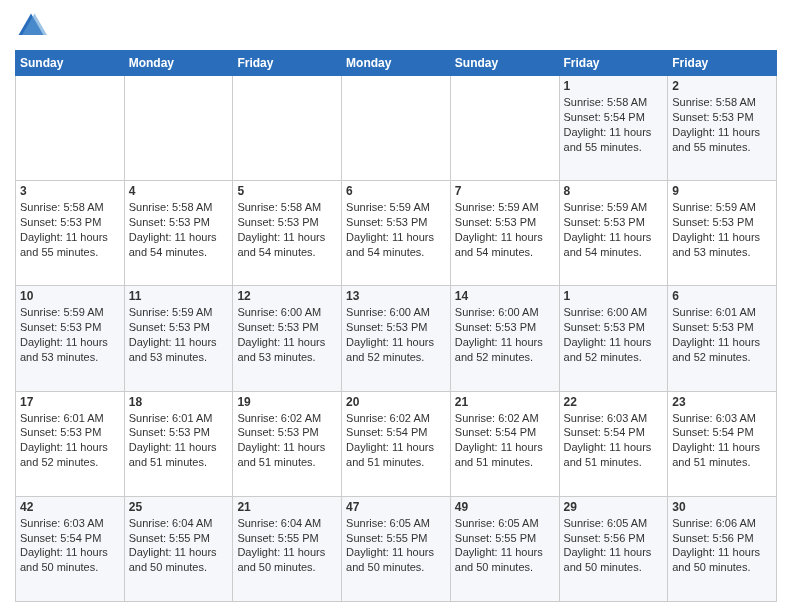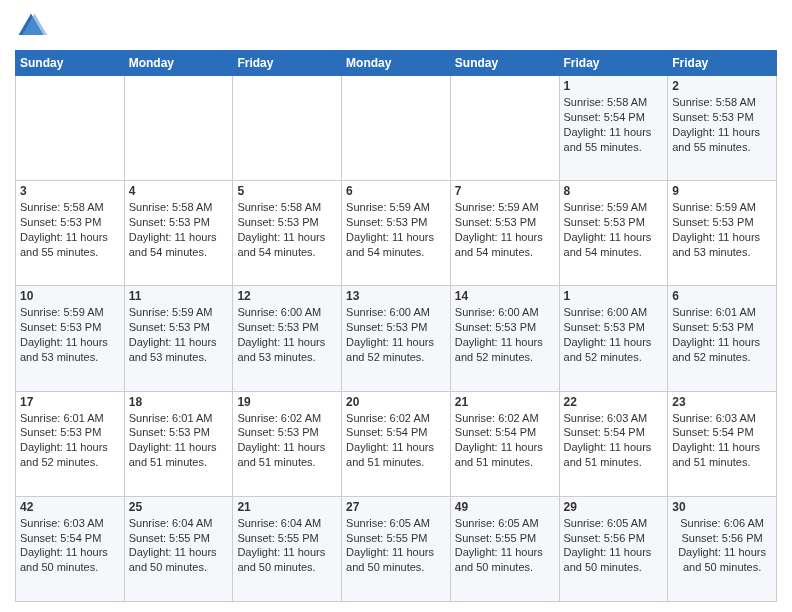--- a/index.html
+++ b/index.html
@@ -295,39 +295,39 @@
 Sunset: 5:55 PM
 Daylight: 11 hours and 50 minutes.</div>
           </td>
           <td>
             <span class="day-num">21</span>
             <div class="cell-text" style="white-space: pre-line;">Sunrise: 6:04 AM
 Sunset: 5:55 PM
 Daylight: 11 hours and 50 minutes.</div>
           </td>
           <td>
-            <span class="day-num">27</span>
+            <span class="day-num">47</span>
             <div class="cell-text" style="white-space: pre-line;">Sunrise: 6:05 AM
 Sunset: 5:55 PM
 Daylight: 11 hours and 50 minutes.</div>
           </td>
           <td>
             <span class="day-num">49</span>
             <div class="cell-text" style="white-space: pre-line;">Sunrise: 6:05 AM
 Sunset: 5:55 PM
 Daylight: 11 hours and 50 minutes.</div>
           </td>
           <td>
             <span class="day-num">29</span>
             <div class="cell-text" style="white-space: pre-line;">Sunrise: 6:05 AM
 Sunset: 5:56 PM
 Daylight: 11 hours and 50 minutes.</div>
           </td>
           <td>
             <span class="day-num">30</span>
-            <div class="cell-text" style="white-space: pre-line; text-align: center;">Sunrise: 6:06 AM
+            <div class="cell-text" style="white-space: pre-line;">Sunrise: 6:06 AM
 Sunset: 5:56 PM
 Daylight: 11 hours and 50 minutes.</div>
           </td>
         </tr>
       </tbody>
   </table>
 </div>
 
 </body></html>

